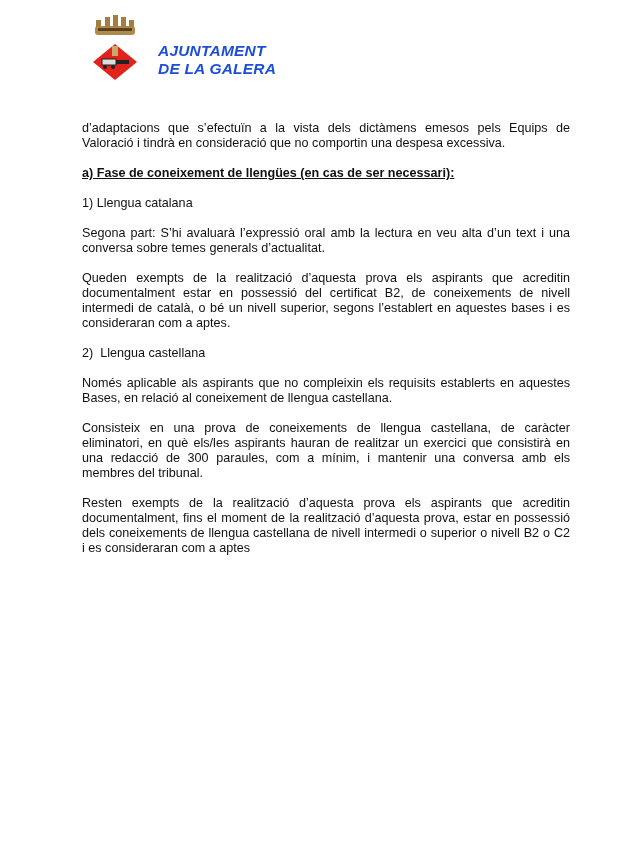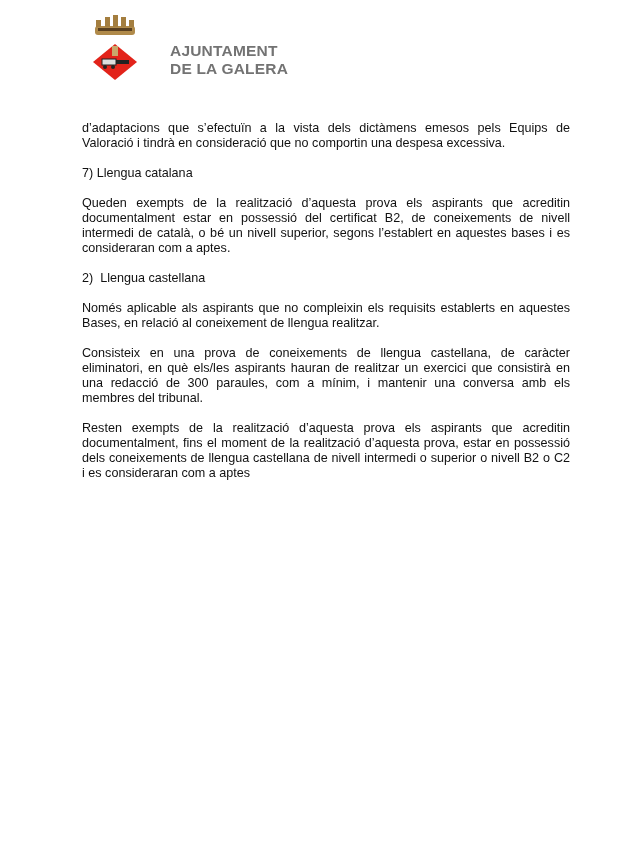--- a/index.html
+++ b/index.html
@@ -1,20 +1,20 @@
 <!DOCTYPE html>
 <html><head>
 <meta charset="utf-8">
 <style>
   html, body { margin:0; padding:0; background:#ffffff; }
   body { width:643px; height:848px; position:relative; overflow:hidden;
          font-family:"Liberation Sans", sans-serif; color:#111; }
   .logo { position:absolute; left:92px; top:14px; width:46px; height:66px; }
-  .org { position:absolute; left:170px; top:42px; font-weight:bold; font-size:15.5px;
-         line-height:18px; color:#737373; letter-spacing:0.2px; }
+  .org { position:absolute; left:158px; top:42px; font-weight:bold; font-size:15.5px;
+         line-height:18px; color:#1d4ed8; letter-spacing:0.2px;font-style:italic; }
   .content { position:absolute; left:82px; top:121px; width:488px; font-size:12.6px;
              line-height:15px; }
   .content p { margin:0 0 15px 0; text-align:justify; }
   .content p.nojust { text-align:left; }
   .content h3 { margin:0 0 15px 0; font-size:12.6px; font-weight:bold; text-decoration:underline; line-height:15px; }
 </style>
 </head>
 <body>
 
 <div class="logo">
@@ -39,19 +39,21 @@
   </svg>
 </div>
 
 <div class="org">
   <div>AJUNTAMENT</div>
   <div>DE LA GALERA</div>
 </div>
 
 <div class="content">
   <p>d’adaptacions que s’efectuïn a la vista dels dictàmens emesos pels Equips de Valoració i tindrà en consideració que no comportin una despesa excessiva.</p>
-  <p class="nojust">7) Llengua catalana</p>
+  <h3>a) Fase de coneixement de llengües (en cas de ser necessari):</h3>
+  <p class="nojust">1) Llengua catalana</p>
+  <p>Segona part: S’hi avaluarà l’expressió oral amb la lectura en veu alta d’un text i una conversa sobre temes generals d’actualitat.</p>
   <p>Queden exempts de la realització d’aquesta prova els aspirants que acreditin documentalment estar en possessió del certificat B2, de coneixements de nivell intermedi de català, o bé un nivell superior, segons l’establert en aquestes bases i es consideraran com a aptes.</p>
   <p class="nojust" style="white-space:pre;">2)  Llengua castellana</p>
-  <p>Només aplicable als aspirants que no compleixin els requisits establerts en aquestes Bases, en relació al coneixement de llengua realitzar.</p>
+  <p>Només aplicable als aspirants que no compleixin els requisits establerts en aquestes Bases, en relació al coneixement de llengua castellana.</p>
   <p>Consisteix en una prova de coneixements de llengua castellana, de caràcter eliminatori, en què els/les aspirants hauran de realitzar un exercici que consistirà en una redacció de 300 paraules, com a mínim, i mantenir una conversa amb els membres del tribunal.</p>
   <p>Resten exempts de la realització d’aquesta prova els aspirants que acreditin documentalment, fins el moment de la realització d’aquesta prova, estar en possessió dels coneixements de llengua castellana de nivell intermedi o superior o nivell B2 o C2 i es consideraran com a aptes</p>
 </div>
 
 </body></html>

